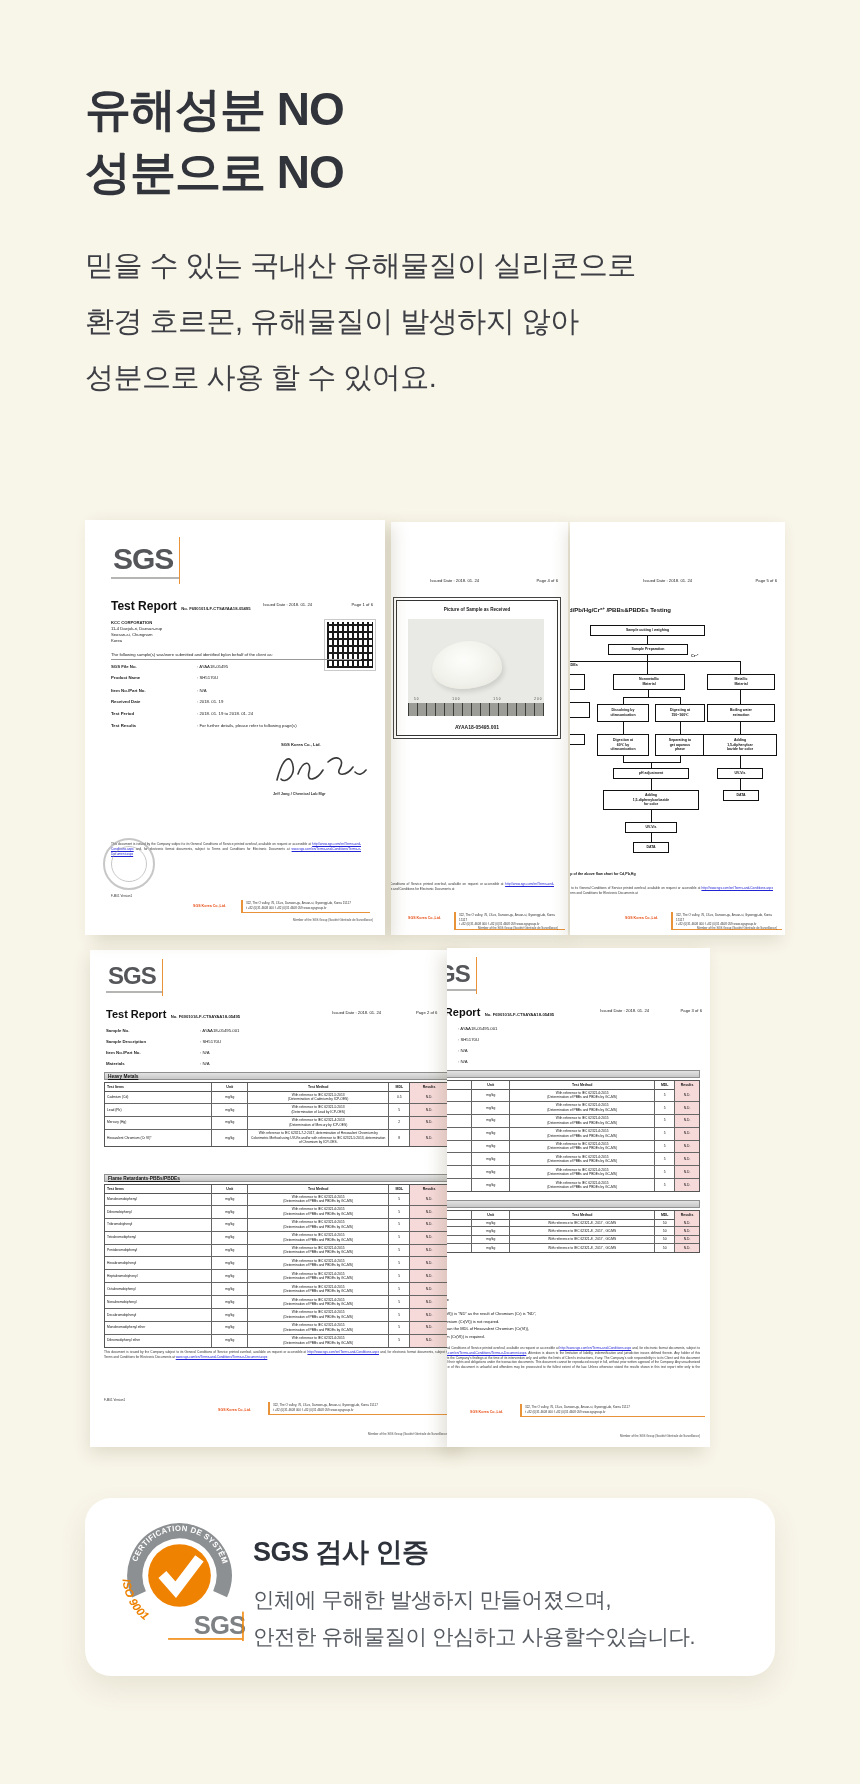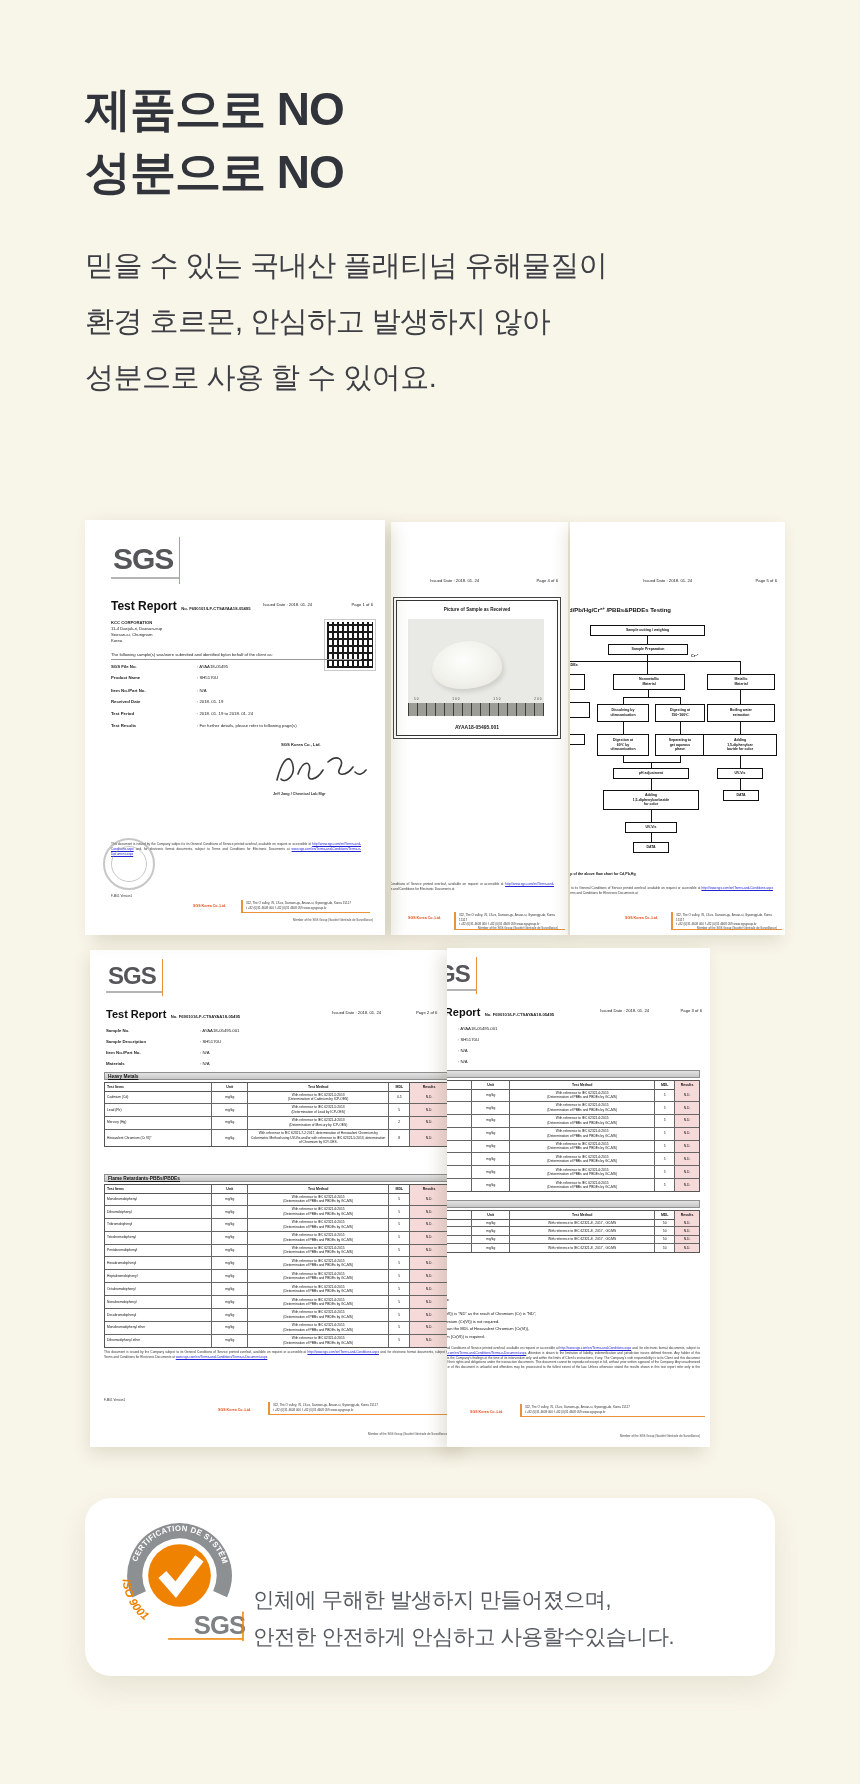--- a/index.html
+++ b/index.html
@@ -69,26 +69,26 @@
         box-shadow:0 12px 26px rgba(140,130,90,.14);}
   .card-title{position:absolute;left:168px;top:36px;font-size:27px;font-weight:800;color:#2e323b;letter-spacing:-0.5px;}
   .card-body{position:absolute;left:168px;top:84px;font-size:21.5px;line-height:1.72;color:#565b62;letter-spacing:-0.5px;}
 </style>
 </head>
 <body>
 
 <div class="canvas">
 
   <div class="hero-title">
-    <div>제품으로 NO</div>
+    <div>유해성분 NO</div>
     <div>성분으로 NO</div>
   </div>
   <div class="hero-para">
-    <div>믿을 수 있는 국내산 플래티넘 유해물질이</div>
-    <div>환경 호르몬, 안심하고 발생하지 않아</div>
+    <div>믿을 수 있는 국내산 유해물질이 실리콘으로</div>
+    <div>환경 호르몬, 유해물질이 발생하지 않아</div>
     <div>성분으로 사용 할 수 있어요.</div>
   </div>
 
   <div class="doc" style="left:391px;top:522px;width:177px;height:413px;z-index:1;">
     <div class="inner" style="left:-113px;width:290px;height:413px;">
       <div class="tiny b" style="position:absolute;left:12px;top:56px;width:120px;">No. F690101/LF-CTSAYAA18-05495</div>
       <div class="tiny" style="position:absolute;left:152px;top:56px;">Issued Date :  2018. 01. 24</div>
       <div class="tiny" style="position:absolute;right:10px;top:56px;">Page 4 of 6</div>
       <div class="photo-frame" style="left:118px;top:78px;width:160px;height:134px;">
         <div class="tiny b" style="position:absolute;top:6px;width:100%;text-align:center;font-size:4.6px;">Picture of Sample as Received</div>
@@ -599,19 +599,20 @@
       <text font-size="8.2" font-weight="bold" fill="#ffffff" letter-spacing="0.4" font-family="Liberation Sans, sans-serif">
         <textPath href="#arcTop" startOffset="2">CERTIFICATION DE SYSTÈME</textPath>
       </text>
       <text font-size="12" font-weight="bold" font-style="italic" fill="#ee8201" font-family="Liberation Sans, sans-serif">
         <textPath href="#arcIso" startOffset="6">ISO 9001</textPath>
       </text>
       <text x="85" y="126" font-size="27" font-weight="bold" fill="#7e8184" letter-spacing="-1" font-family="Liberation Sans, sans-serif">SGS</text>
       <rect x="58" y="130" width="78" height="1.6" fill="#f08300"></rect>
       <rect x="136" y="102" width="1.6" height="31" fill="#f08300"></rect>
     </svg>
+    <div class="card-title">SGS 검사 인증</div>
     <div class="card-body">
       <div>인체에 무해한 발생하지 만들어졌으며,</div>
-      <div>안전한 안전하게 안심하고 사용할수있습니다.</div>
+      <div>안전한 유해물질이 안심하고 사용할수있습니다.</div>
     </div>
   </div>
 
 </div>
 
 </body></html>

